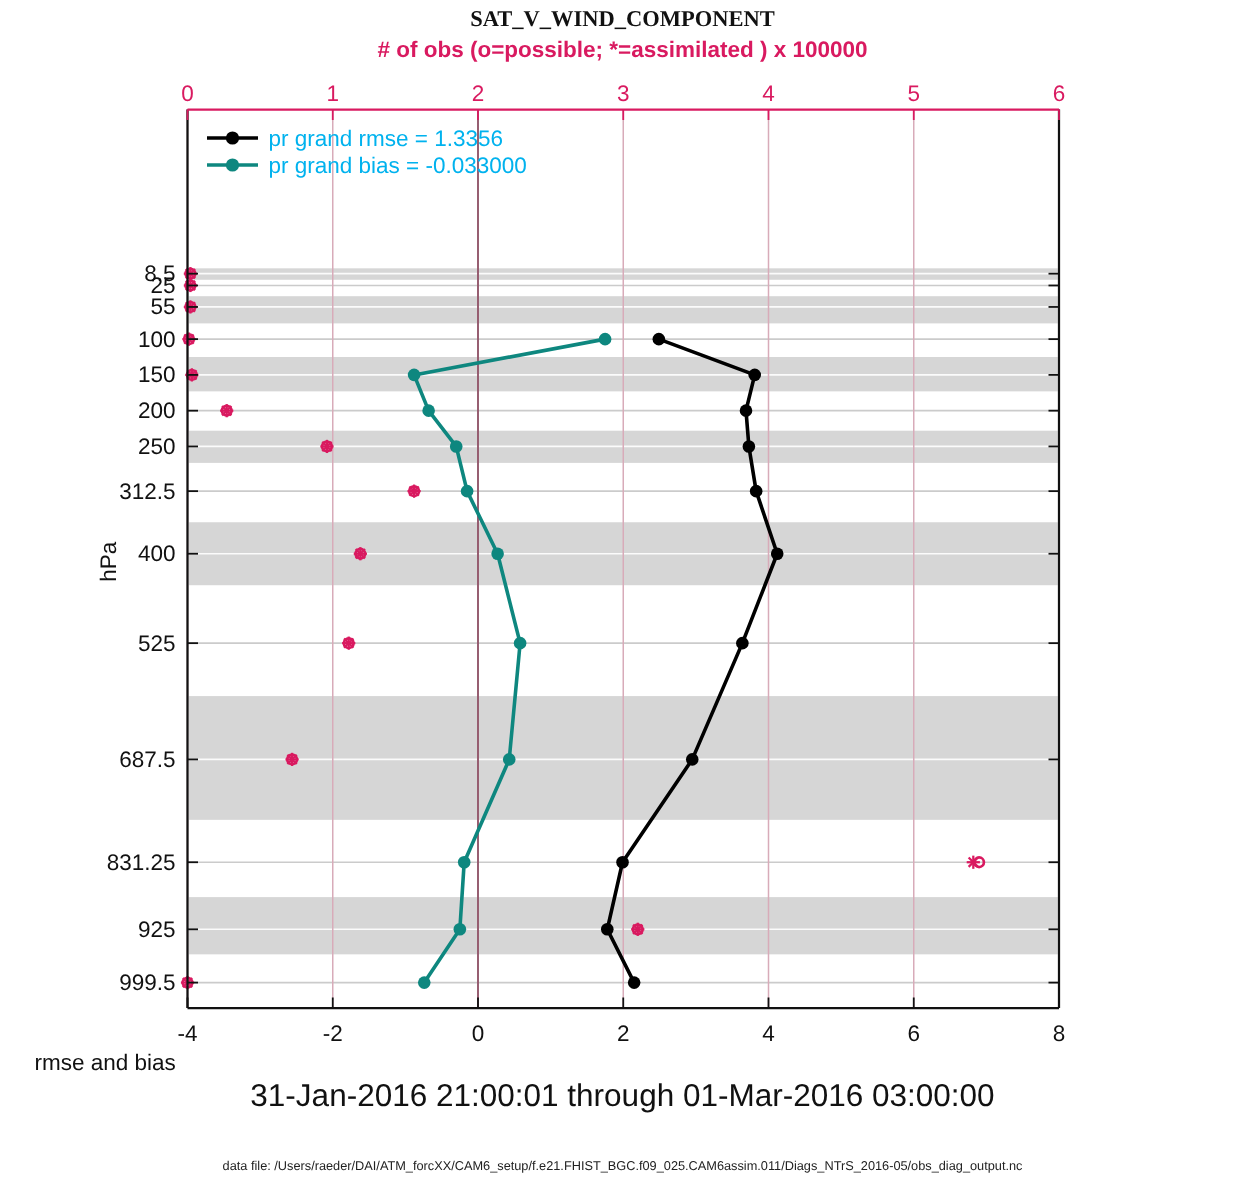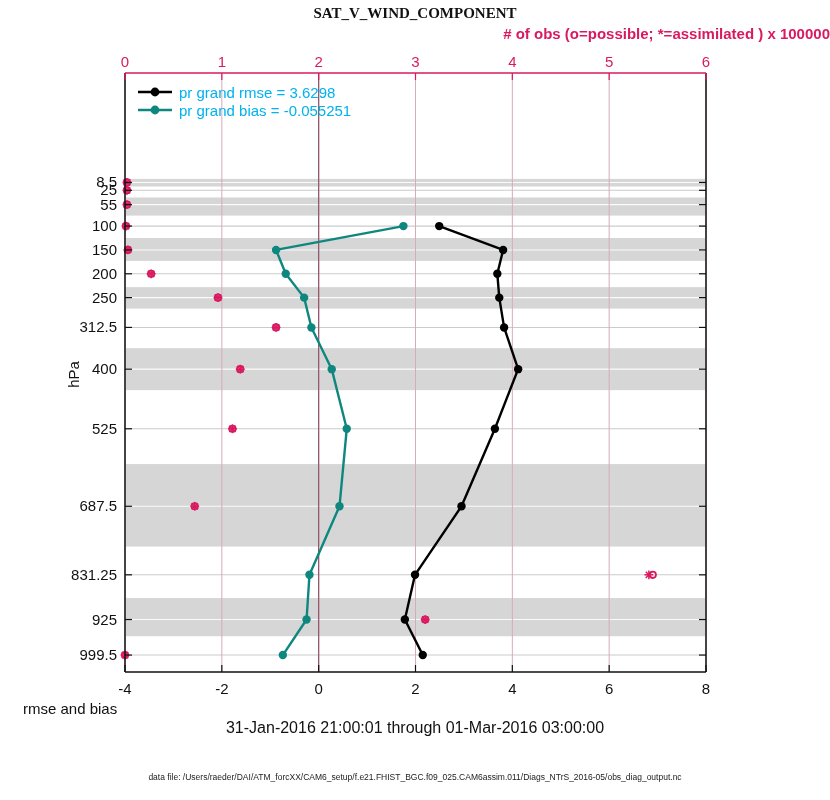--- a/index.html
+++ b/index.html
@@ -1,28 +1,28 @@
 <!DOCTYPE html>
 <html><head>
 <meta charset="utf-8">
 <style>
   html,body{margin:0;padding:0;background:#ffffff;}
   .page{position:relative;width:830px;height:800px;background:#ffffff;overflow:hidden;
         font-family:"Liberation Sans","DejaVu Sans",sans-serif;}
   .abs{position:absolute;}
   .title{top:5px;left:0;width:830px;text-align:center;font-size:15px;font-weight:bold;color:#111;font-family:Liberation Serif, serif;}
-  .top-label{top:25px;left:0;width:830px;text-align:right;font-size:15px;font-weight:bold;color:#d91a60;}
+  .top-label{top:25px;left:0;width:830px;text-align:center;font-size:15px;font-weight:bold;color:#d91a60;}
   .legend{top:83px;left:138px;}
   .legend-row{display:flex;align-items:center;height:18px;}
   .legend-row svg{display:block;}
   .legend-text{margin-left:7px;font-size:15px;color:#00b2ee;white-space:pre;}
   .ylab{top:366px;left:43px;width:60px;text-align:center;font-size:15px;color:#111;
         transform:rotate(-90deg);transform-origin:center;}
   .xlab{top:700px;left:0;width:826px;text-align:left;font-size:15px;color:#111;padding-left:23px;}
-  .date{top:719px;left:0;width:830px;text-align:center;font-size:16px;color:#111;}
+  .date{top:719px;left:0;width:830px;text-align:center;font-size:21px;color:#111;}
   .footer{top:772px;left:0;width:830px;text-align:center;font-size:8.5px;color:#222;}
   svg text{font-family:"Liberation Sans","DejaVu Sans",sans-serif;}
 </style>
 </head>
 <body>
 
 <div class="page">
   <div class="abs title">SAT_V_WIND_COMPONENT</div>
   <div class="abs top-label"># of obs (o=possible; *=assimilated ) x 100000</div>
 
@@ -249,28 +249,28 @@
         <text x="706" y="67" text-anchor="middle" font-size="15" fill="#d91a60">6</text>
       </g>
     </svg>
 
   <div class="abs legend">
     <div class="legend-row">
       <svg width="34" height="12">
         <line x1="0" y1="6" x2="34" y2="6" stroke-width="2.4" stroke="#000000"></line>
         <circle cx="17" cy="6" r="4.4" fill="#000000"></circle>
       </svg>
-      <span class="legend-text">pr grand rmse = 3.6298</span>
+      <span class="legend-text">pr grand rmse = 1.3356</span>
     </div>
     <div class="legend-row">
       <svg width="34" height="12">
         <line x1="0" y1="6" x2="34" y2="6" stroke-width="2.4" stroke="#0e877f"></line>
         <circle cx="17" cy="6" r="4.4" fill="#0e877f"></circle>
       </svg>
-      <span class="legend-text">pr grand bias = -0.055251</span>
+      <span class="legend-text">pr grand bias = -0.033000</span>
     </div>
   </div>
 
   <div class="abs ylab">hPa</div>
   <div class="abs xlab">rmse and bias</div>
   <div class="abs date">31-Jan-2016 21:00:01 through 01-Mar-2016 03:00:00</div>
   <div class="abs footer">data file: /Users/raeder/DAI/ATM_forcXX/CAM6_setup/f.e21.FHIST_BGC.f09_025.CAM6assim.011/Diags_NTrS_2016-05/obs_diag_output.nc</div>
 </div>
 
 </body></html>

